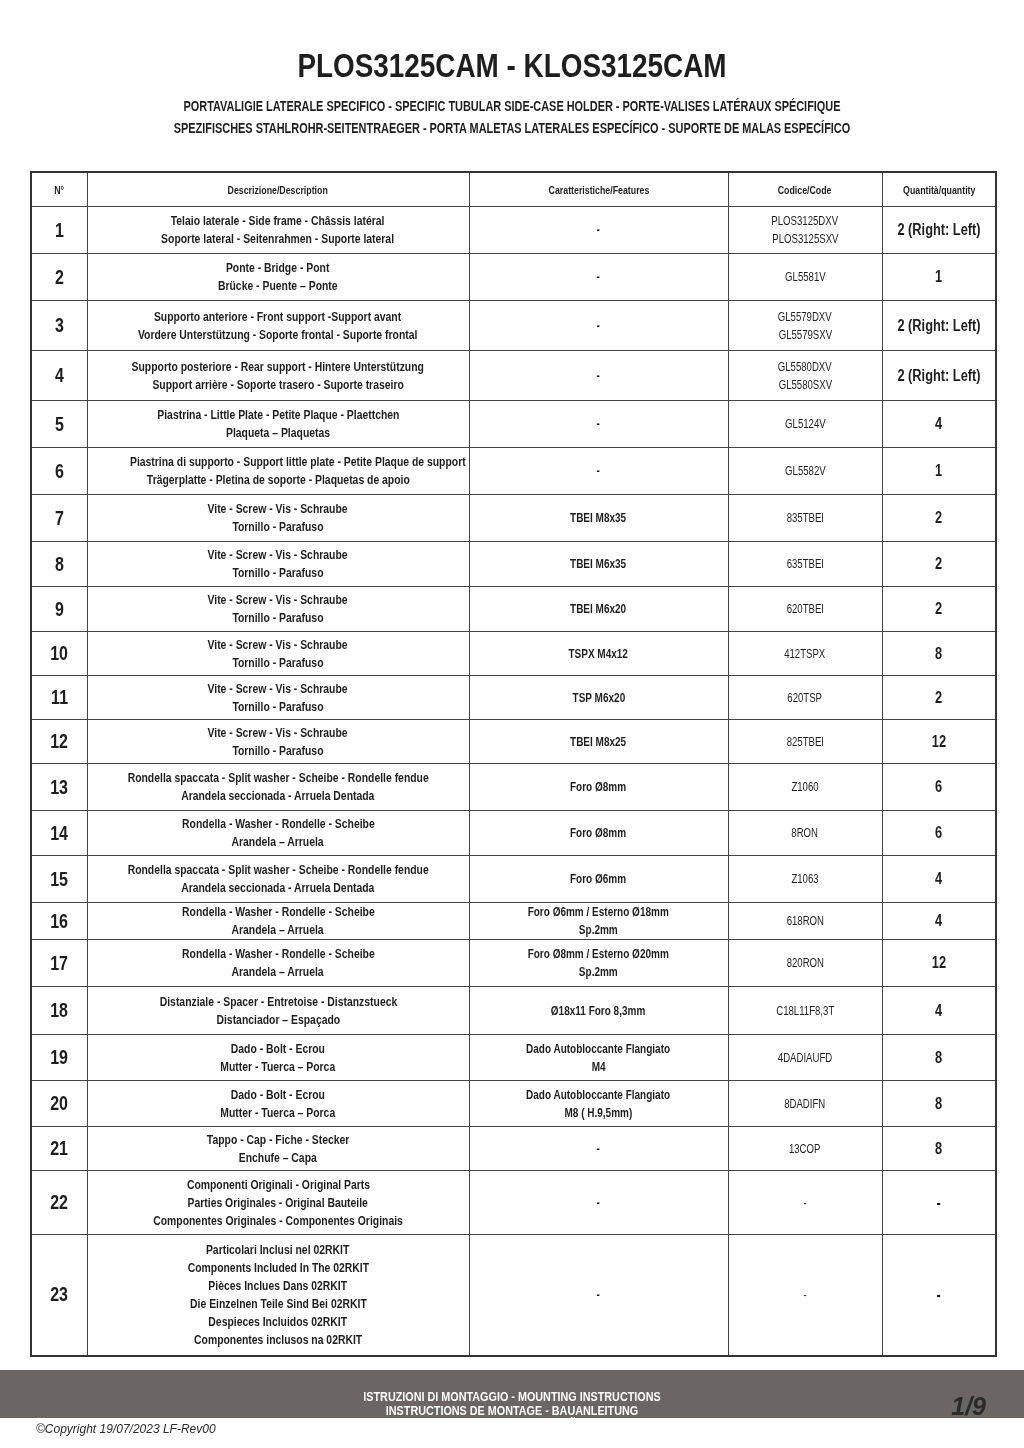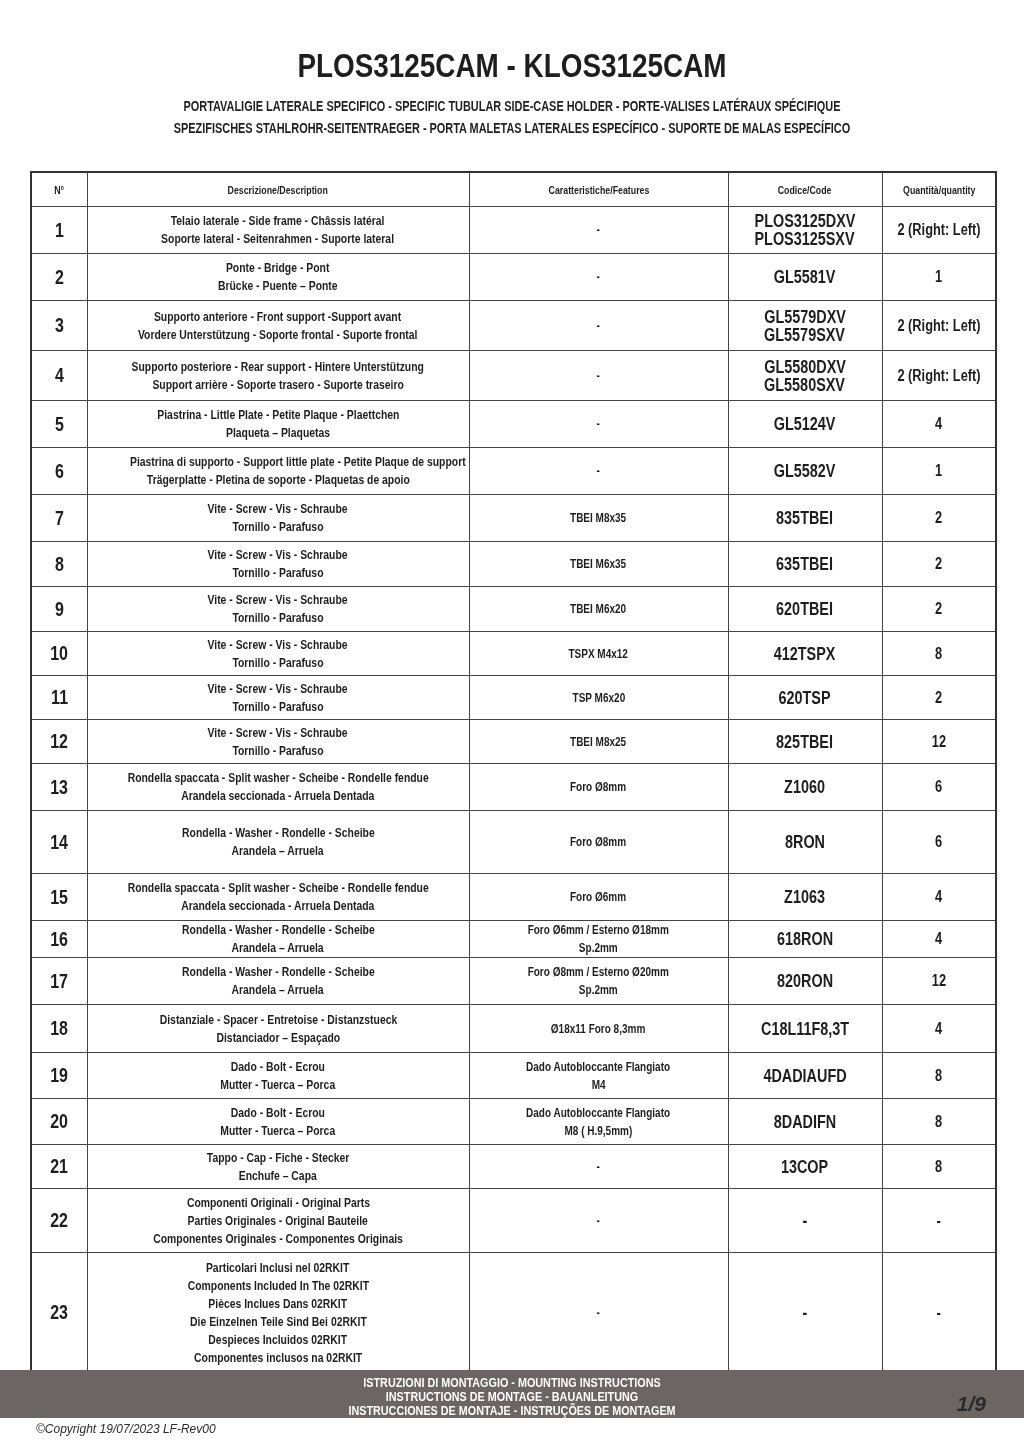--- a/index.html
+++ b/index.html
@@ -14,30 +14,30 @@
   .sub2 { top: 120px; }
   table.parts { position: absolute; top: 171px; left: 30px; width: 965px; border-collapse: collapse;
                 table-layout: fixed; border: 2px solid #333; }
   table.parts th, table.parts td { border: 1.5px solid #444; text-align: center; vertical-align: middle;
                 padding: 0; overflow: hidden; }
   table.parts th { height: 33px; font-size: 11px; font-weight: bold; }
   .cond { display: inline-block; transform: scaleX(0.8); transform-origin: center; white-space: nowrap; }
   td.num { font-size: 20px; font-weight: bold; }
   td.desc { font-size: 13px; font-weight: bold; line-height: 18px; }
   td.feat { font-size: 12.5px; font-weight: bold; line-height: 18px; }
-  td.code { font-size: 18px; font-weight: bold; line-height: 18px; }
+  td.code { font-size: 12px; font-weight: normal; line-height: 18px; }
   td.qty { font-size: 16px; font-weight: bold; }
   .line { display: block; }
   .footer { position: absolute; top: 1370px; left: 0; width: 1024px; height: 48px; background: #6b6664; }
   .footer-copy { position: absolute; left: 36px; top: 28px; font-size: 12px; font-style: italic;
                  color: #2a2a2a; margin-top: 24px; }
-  .footer-center { position: absolute; left: 262px; width: 500px; top: 6px; text-align: center;
+  .footer-center { position: absolute; left: 262px; width: 500px; top: 20px; text-align: center;
                    color: #ffffff; font-weight: bold; font-size: 13.5px; line-height: 14px; }
   .footer-center span { display: block; transform: scaleX(0.8); transform-origin: center; white-space: nowrap; }
-  .footer-page { position: absolute; right: 38px; top: 22px; font-size: 21px; font-style: italic;
+  .footer-page { position: absolute; right: 38px; top: 22px; font-size: 25px; font-style: italic;
                  font-weight: bold; color: #2a2a2a; }
 </style>
 </head>
 <body>
 
 <div class="title">PLOS3125CAM - KLOS3125CAM</div>
 <div class="subtitle sub1">PORTAVALIGIE LATERALE SPECIFICO  -  SPECIFIC TUBULAR SIDE-CASE HOLDER  - PORTE-VALISES LATÉRAUX SPÉCIFIQUE</div>
 <div class="subtitle sub2">SPEZIFISCHES STAHLROHR-SEITENTRAEGER - PORTA MALETAS LATERALES ESPECÍFICO - SUPORTE DE MALAS ESPECÍFICO</div>
 
 <table class="parts">
@@ -236,21 +236,21 @@
           <span class="line"><span class="cond">Arandela seccionada - Arruela Dentada</span></span>
         </td>
         <td class="feat">
           <span class="line"><span class="cond">Foro Ø8mm</span></span>
         </td>
         <td class="code">
           <span class="line"><span class="cond">Z1060</span></span>
         </td>
         <td class="qty"><span class="cond">6</span></td>
       </tr>
-      <tr style="height: 63px;">
+      <tr style="height: 45px;">
         <td class="num"><span class="cond">14</span></td>
         <td class="desc">
           <span class="line"><span class="cond">Rondella - Washer - Rondelle - Scheibe</span></span>
           <span class="line"><span class="cond">Arandela – Arruela</span></span>
         </td>
         <td class="feat">
           <span class="line"><span class="cond">Foro Ø8mm</span></span>
         </td>
         <td class="code">
           <span class="line"><span class="cond">8RON</span></span>

